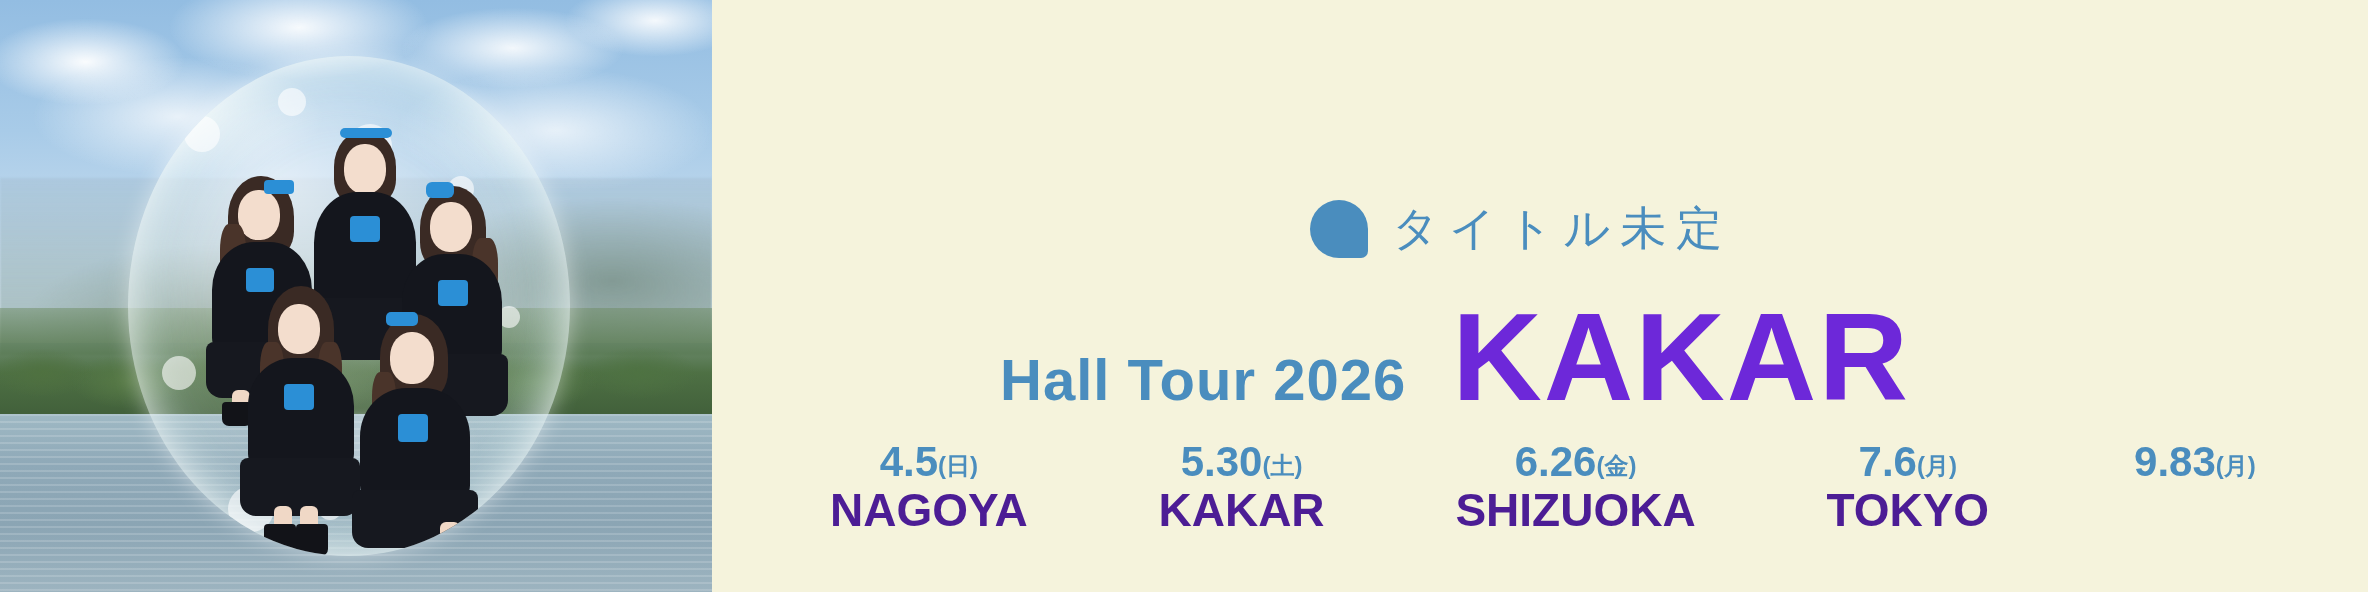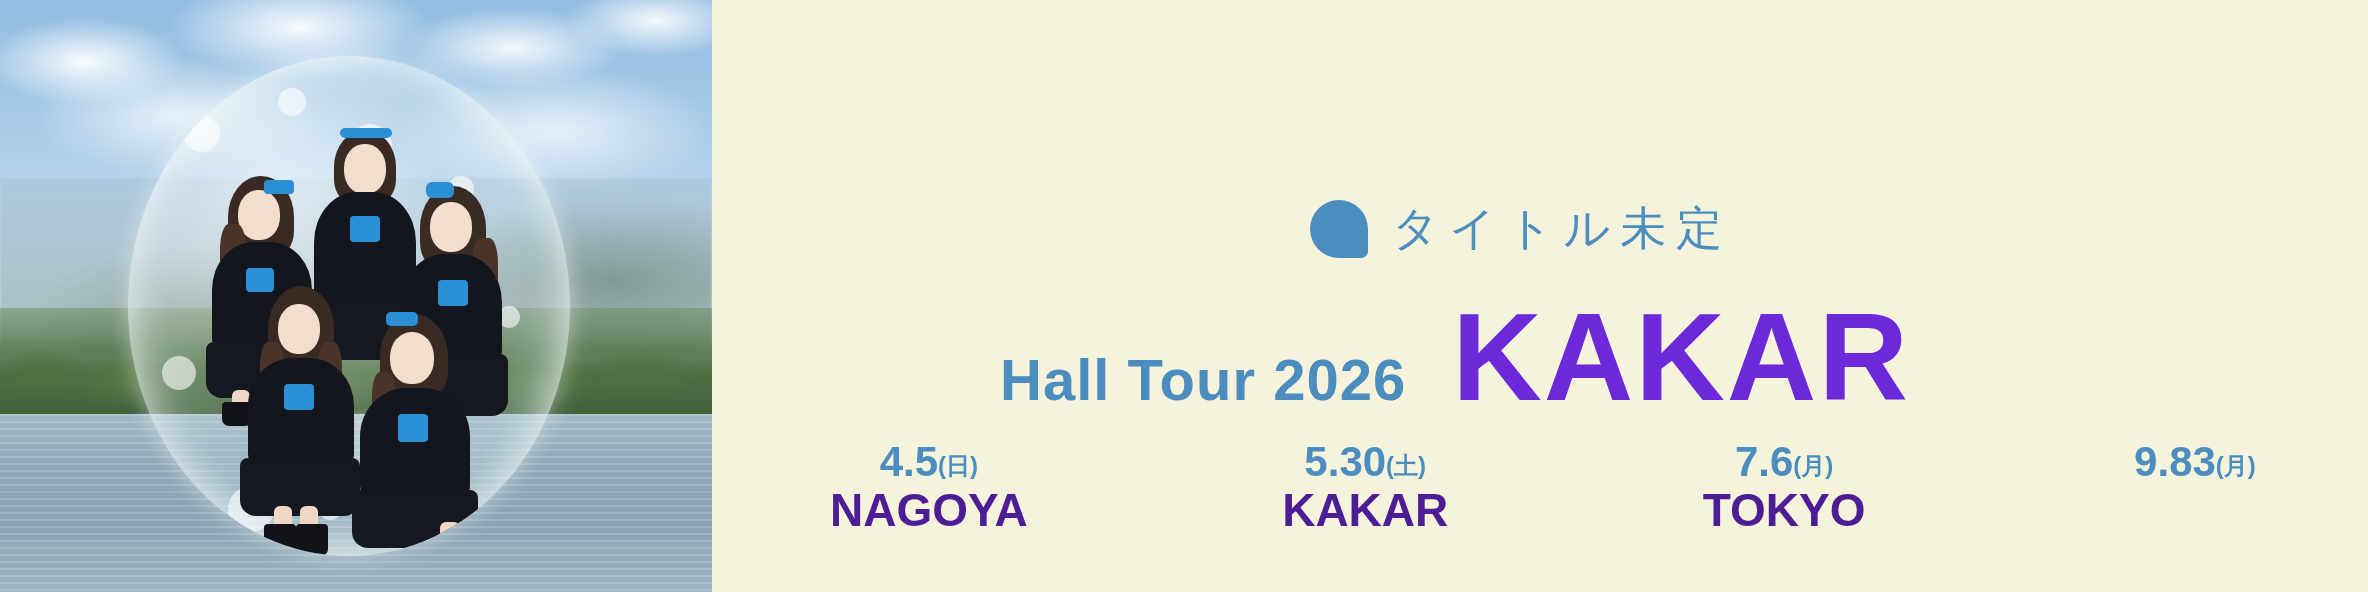--- a/index.html
+++ b/index.html
@@ -253,20 +253,26 @@
       <div class="date-city">NAGOYA</div>
     </div>
 
     <div class="date-col">
       <div class="date-day">
         <span>5.30</span><span class="dow">(土)</span>
       </div>
       <div class="date-city">KAKAR</div>
     </div>
 
+    <div class="date-col">
+      <div class="date-day">
+        <span>6.26</span><span class="dow">(金)</span>
+      </div>
+      <div class="date-city">SHIZUOKA</div>
+    </div>
 
     <div class="date-col">
       <div class="date-day">
         <span>7.6</span><span class="dow">(月)</span>
       </div>
       <div class="date-city">TOKYO</div>
     </div>
 
     <div class="date-col">
       <div class="date-day">

